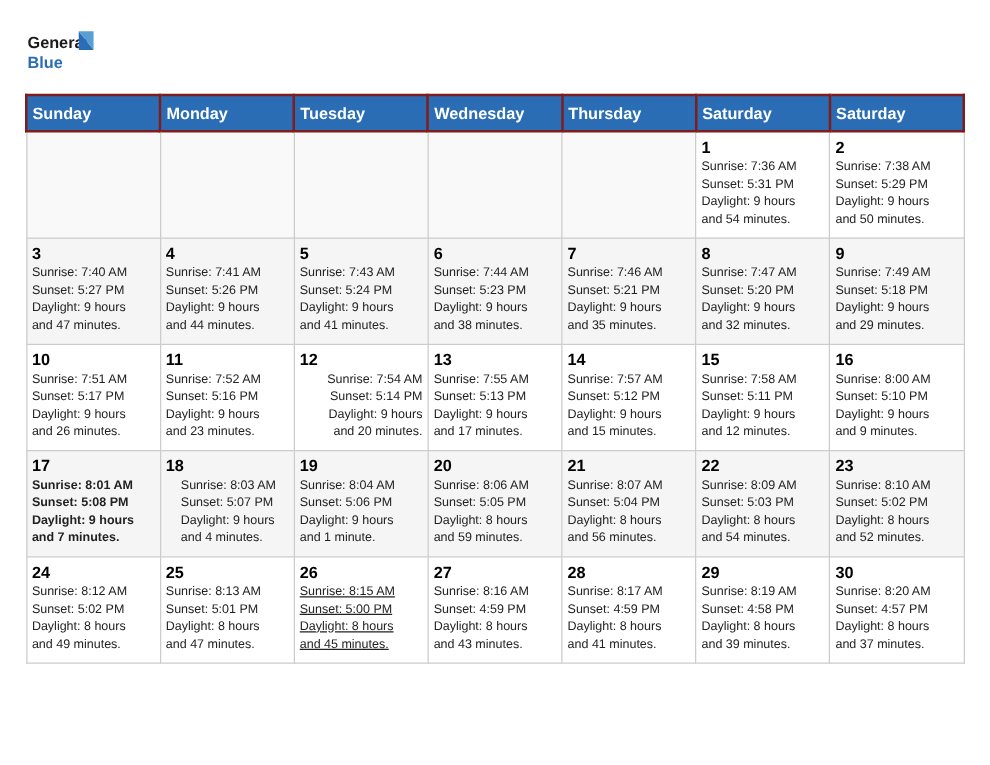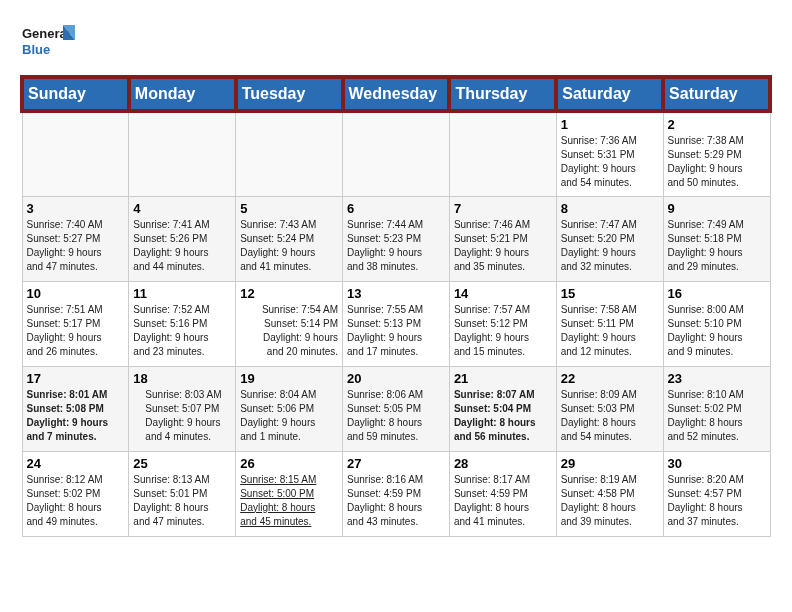--- a/index.html
+++ b/index.html
@@ -37,23 +37,23 @@
       border-collapse: collapse;
       font-size: 11px;
     }
     thead tr {
       background-color: #2a6db5;
       color: #fff;
     }
     thead th {
       padding: 6px 4px;
       text-align: left;
-      font-size: 16px;
+      font-size: 13px;
       font-weight: bold;
-      border: 4px solid #7f1d1d;
+      border: 2px solid #7f1d1d;
     }
     tbody td {
       border: 1px solid #ccc;
       vertical-align: top;
       padding: 4px;
       height: 85px;
       width: calc(100% / 7);
       background: #fff;
     }
     tbody tr:nth-child(even) td {
@@ -252,21 +252,21 @@
         </td>
         <td>
           <div class="day-num">20</div>
           <div class="day-info" style="white-space: pre-line;">Sunrise: 8:06 AM
 Sunset: 5:05 PM
 Daylight: 8 hours
 and 59 minutes.</div>
         </td>
         <td>
           <div class="day-num">21</div>
-          <div class="day-info" style="white-space: pre-line; font-weight: bold;">Sunrise: 8:07 AM
+          <div class="day-info" style="white-space: pre-line;">Sunrise: 8:07 AM
 Sunset: 5:04 PM
 Daylight: 8 hours
 and 56 minutes.</div>
         </td>
         <td>
           <div class="day-num">22</div>
           <div class="day-info" style="white-space: pre-line;">Sunrise: 8:09 AM
 Sunset: 5:03 PM
 Daylight: 8 hours
 and 54 minutes.</div>

